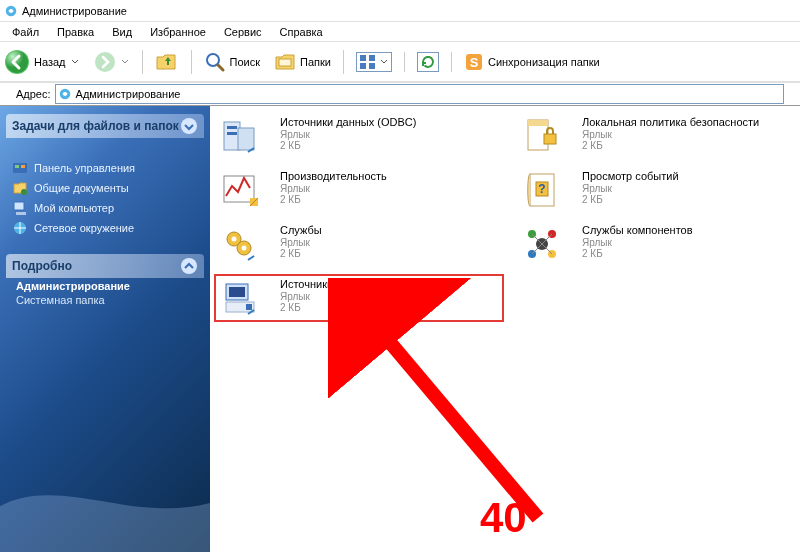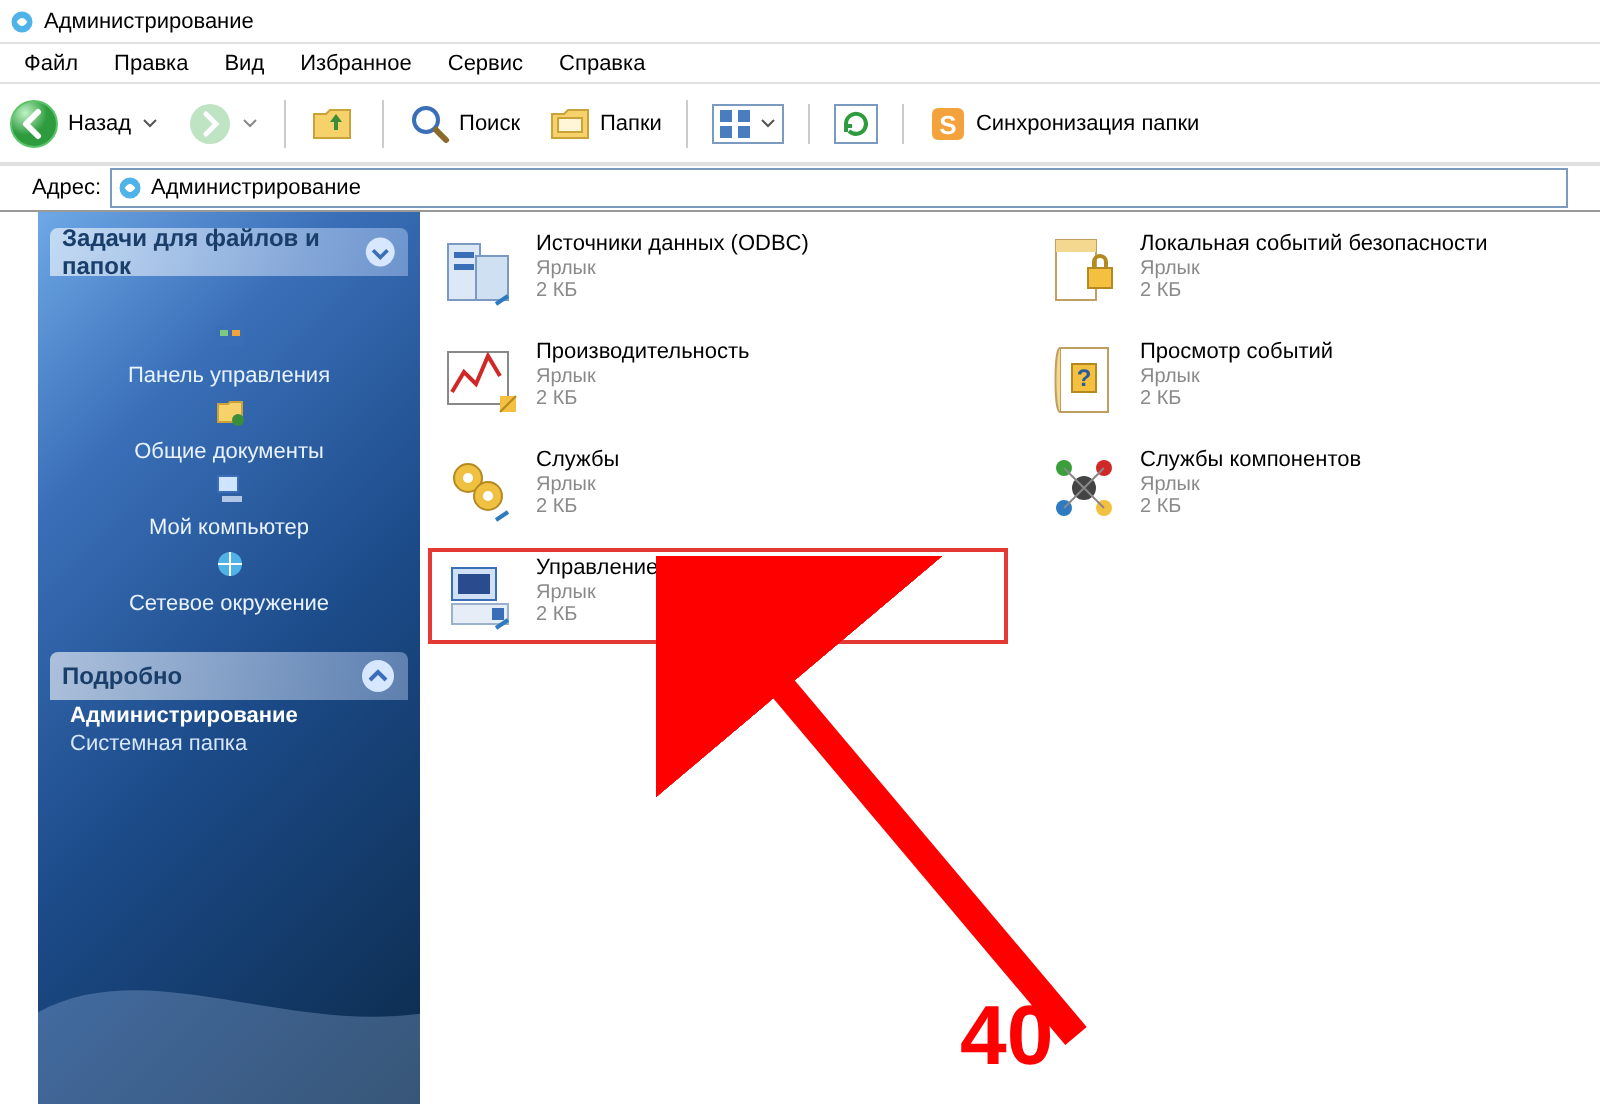--- a/index.html
+++ b/index.html
@@ -20,47 +20,47 @@
   .dropdown-caret { width: 10px; height: 10px; display: inline-block; }
   .toolbar svg { display: block; }
   .pipe-sep { width:1px; height:20px; background:#ccc; margin:0 2px; }
   .viewbox { border:1px solid #7a9ac0; padding:1px 2px; display:inline-flex; align-items:center; gap:2px; }
 
   
   .addressbar { height: 24px; display: flex; align-items: center; gap: 4px; padding: 1px 16px; border-top: 1px solid #e0e0e0; border-bottom: 1px solid #999; font-size: 11px; }
   .address-field { flex: 1; border: 1px solid #7a9ac0; height: 20px; display: flex; align-items: center; padding: 0 2px; gap: 4px; background: #fff; }
 
   
-  .body-row { display: flex; height: calc(552px - 22px - 20px - 40px - 24px); padding-left: 19px; }
+  .body-row { display: flex; height: calc(552px - 22px - 20px - 40px - 24px); }
 
   
   .sidebar { width: 228px; height: 100%; position: relative; overflow: hidden;
     background: linear-gradient(135deg, #6ea8e6 0%, #3a6fb8 24%, #1c4b89 55%, #0b2a4a 100%);
     color: #fff; font-size: 12px; }
   .task-group { margin: 8px 6px 14px 6px; }
   .task-header { height: 24px; display: flex; align-items: center; justify-content: space-between;
     padding: 0 6px; font-weight: bold; font-size: 12px;
     background: linear-gradient(to right, rgba(255,255,255,0.6), rgba(200,220,255,0.4));
     color: #1a3e6a; border-top-left-radius: 4px; border-top-right-radius: 4px; }
   .task-body { background: rgba(0,0,0,0); padding: 6px 6px 2px 6px; }
-  .task-link { display: flex; align-items: center; gap: 6px; padding: 2px 0; font-size: 11px; color: #e9f3ff; cursor: pointer; flex-direction: column; }
+  .task-link { display: flex; align-items: center; gap: 6px; padding: 2px 0; font-size: 11px; color: #e9f3ff; cursor: pointer; }
   .task-icon { width: 16px; height: 16px; flex: none; }
   .details-block { margin: 2px 10px; }
   .details-block .d-title { font-weight: bold; font-size: 11px; color: #fff; margin-bottom: 2px; }
   .details-block .d-sub { font-size: 11px; color: #d7e7fa; }
   .chev { width: 18px; height: 18px; }
   .swoosh { position:absolute; bottom:-20px; left:-30px; width:320px; height:200px; opacity:.25; }
 
   
   .content { flex: 1; background: #fff; position: relative; padding: 6px 4px; }
   .item-grid { display: grid; grid-template-columns: 290px 280px; gap: 6px 12px; }
   .file-item { display: flex; align-items: flex-start; gap: 8px; padding: 2px 4px; cursor: pointer; border: 2px solid transparent; }
   .file-item.highlight { border: 2px solid #e53935; }
   .file-icon { width: 40px; height: 40px; flex: none; }
-  .file-meta { line-height: 1.15; }
+  .file-meta { line-height: 1.15; margin-left: 12px; }
   .file-name { font-size: 11px; color: #000; }
   .file-type { font-size: 10px; color: #8a8a8a; }
   .file-size { font-size: 10px; color: #8a8a8a; }
 
   
   .annot-arrow { position: absolute; pointer-events: none; }
   .annot-label { position: absolute; font-size: 42px; font-weight: bold; color: #ff0000; pointer-events: none; }
 </style>
 </head>
 <body>
@@ -258,21 +258,21 @@
           </div>
         </div>
         <div class="file-item">
           <div class="file-icon"><svg viewBox="0 0 40 40">
               <rect x="6" y="4" width="20" height="30" fill="#fff" stroke="#c0a060"></rect>
               <rect x="6" y="4" width="20" height="6" fill="#f4d890"></rect>
               <rect x="22" y="18" width="12" height="10" fill="#f4c040" stroke="#b48a20"></rect>
               <path d="M25 18v-3a3 3 0 0 1 6 0v3" fill="none" stroke="#b48a20" stroke-width="2"></path>
             </svg></div>
           <div class="file-meta">
-            <div class="file-name">Локальная событий безопасности</div>
+            <div class="file-name">Локальная политика безопасности</div>
             <div class="file-type">Ярлык</div>
             <div class="file-size">2 КБ</div>
           </div>
         </div>
         <div class="file-item">
           <div class="file-icon"><svg viewBox="0 0 40 40">
               <rect x="4" y="6" width="30" height="26" fill="#fff" stroke="#888"></rect>
               <path d="M6 26l6-10 6 6 6-14 6 10" fill="none" stroke="#d02828" stroke-width="2"></path>
               <rect x="30" y="28" width="8" height="8" fill="#f4c040"></rect>
               <path d="M30 36l8-8" stroke="#b48a20"></path>
@@ -329,21 +329,21 @@
         </div>
         <div class="file-item highlight">
           <div class="file-icon"><svg viewBox="0 0 40 40">
               <rect x="6" y="6" width="22" height="16" fill="#cfe0f7" stroke="#3a6fb8"></rect>
               <rect x="9" y="9" width="16" height="10" fill="#2a4c8f"></rect>
               <rect x="6" y="24" width="28" height="10" fill="#e6edf7" stroke="#9ab0cc"></rect>
               <rect x="26" y="26" width="6" height="6" fill="#3a6fb8"></rect>
               <path d="M28 36l6-4" stroke="#2e7ac0" stroke-width="2"></path>
             </svg></div>
           <div class="file-meta">
-            <div class="file-name">Управление компьютером</div>
+            <div class="file-name">Источники компьютером</div>
             <div class="file-type">Ярлык</div>
             <div class="file-size">2 КБ</div>
           </div>
         </div>
       </div>
 
     <svg class="annot-arrow" style="left:118px; top:172px;" width="250" height="250" viewBox="0 0 250 250">
       <defs>
           <marker id="ah" markerWidth="22" markerHeight="22" refX="4" refY="9" orient="auto">
             <path d="M0 0 L18 9 L0 18 Z" fill="#ff0000"></path>

